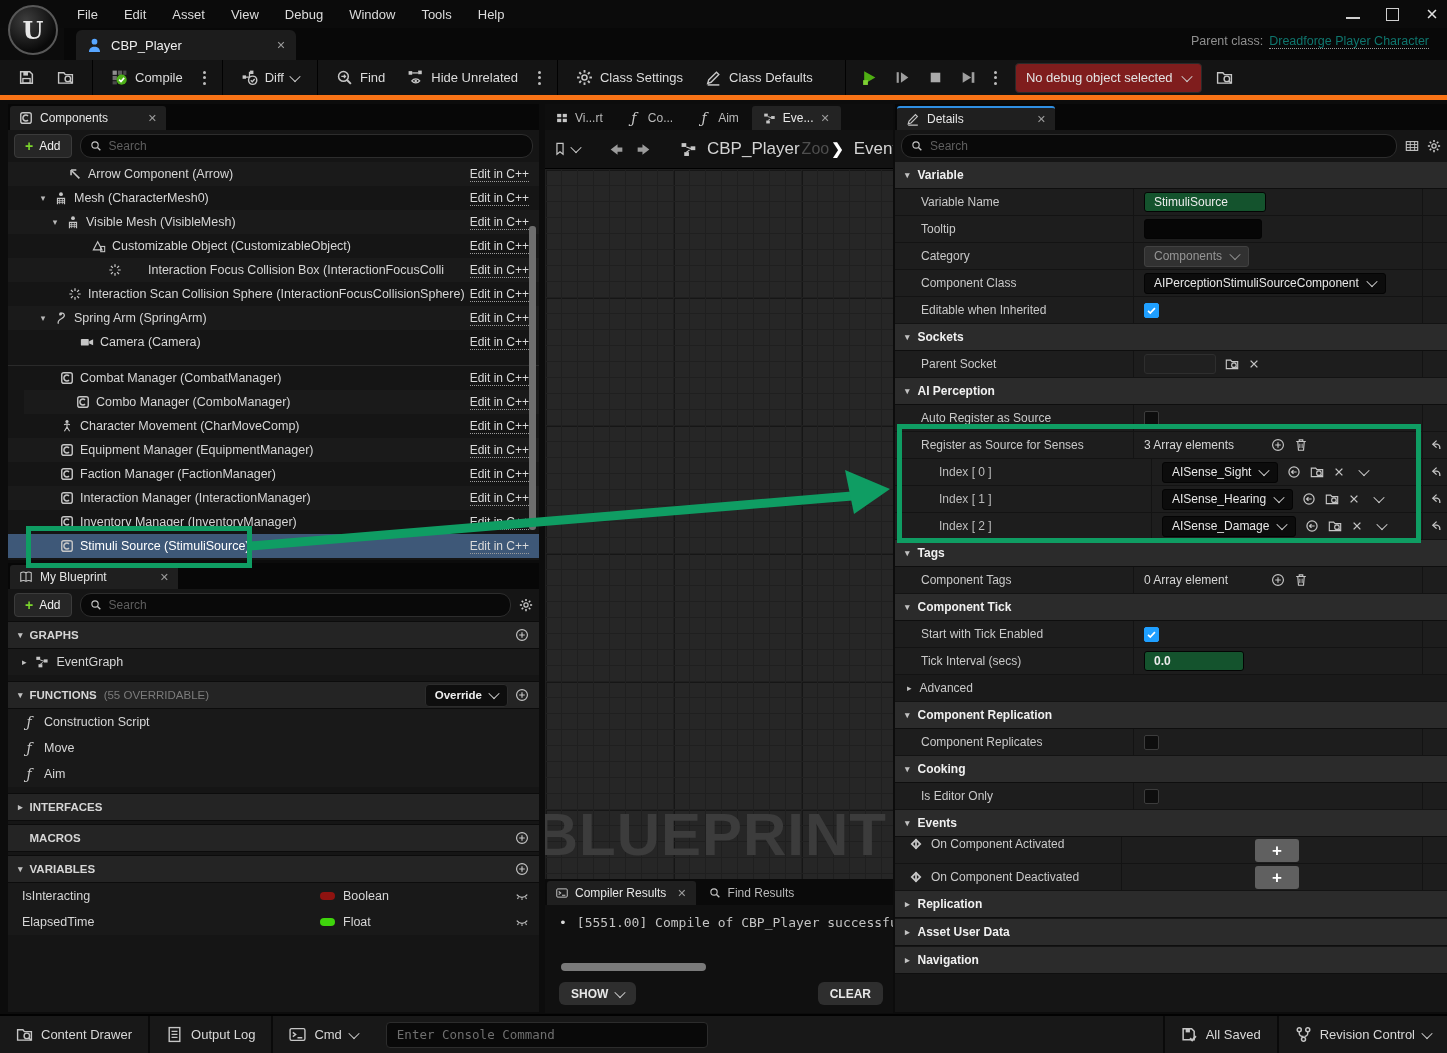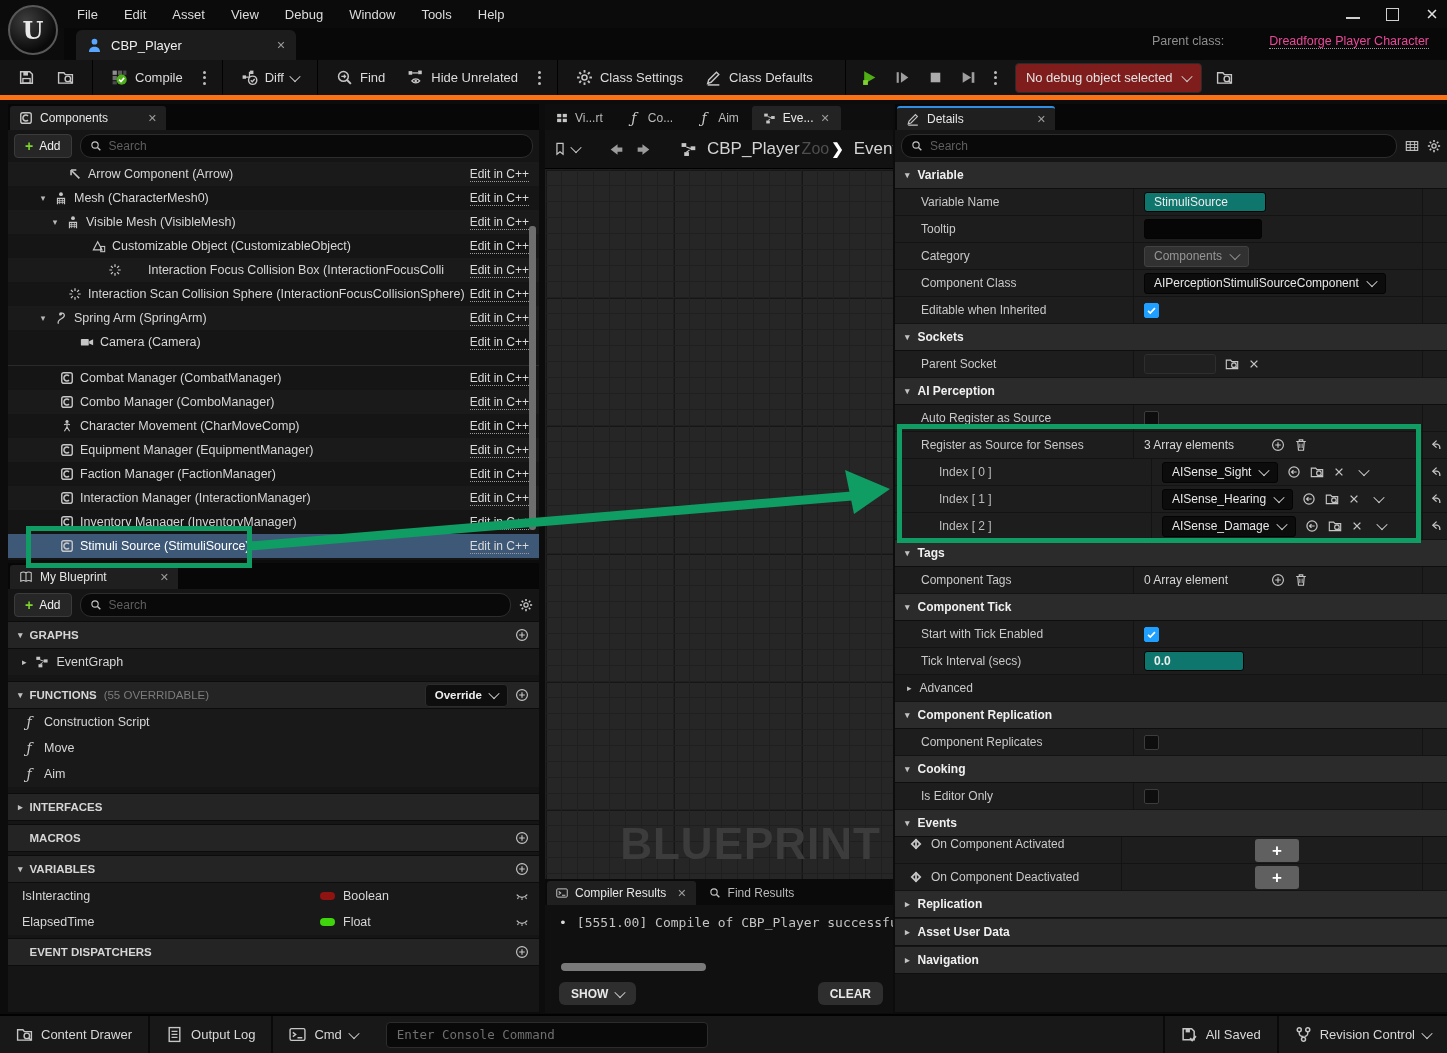--- a/index.html
+++ b/index.html
@@ -13,21 +13,21 @@
   #titlebar{left:0;top:0;width:100%;height:28px;background:#0b0b0b;display:flex;align-items:center;padding-left:64px;gap:0;}
   .menu{padding:0 13px;color:#dcdcdc;font-size:13px;height:100%;display:flex;align-items:center;}
   #winbtns{right:8px;top:0;height:28px;display:flex;align-items:center;gap:26px;color:#cfcfcf;}
   .wb{width:14px;height:14px;position:relative;}
   #logo{left:8px;top:5px;width:46px;height:46px;border-radius:50%;background:radial-gradient(circle at 35% 30%,#3e3e3e,#0a0a0a 70%);border:2px solid #585858;display:flex;align-items:center;justify-content:center;color:#e8e8e8;font-family:"DejaVu Serif",serif;font-weight:bold;font-size:24px;}
   
   #tabrow{left:64px;top:28px;right:0;height:32px;background:#080808;display:flex;align-items:flex-end;}
   #assettab{width:200px;height:30px;background:#1c1c1c;border-radius:6px 6px 0 0;display:flex;align-items:center;gap:8px;padding:0 10px;margin-left:12px;}
   #assettab .lbl{color:#efefef;font-size:13px;flex:1;}
   #parentclass{right:18px;top:34px;font-size:12.5px;color:#8f8f8f;display:flex;gap:6px;align-items:baseline;}
-  #parentclass .val{color:#ec4899;border-bottom:1px dotted #9a9a9a;margin-left:39px;}
+  #parentclass .val{color:#0f766e;border-bottom:1px dotted #9a9a9a;}
   
   #toolbar{left:0;top:60px;width:100%;height:40px;background:#141414;border-bottom:5px solid #f97316;display:flex;align-items:center;padding:0 10px;gap:6px;box-sizing:border-box;}
   .tbtn{display:flex;align-items:center;gap:7px;padding:0 8px;height:32px;color:#dcdcdc;font-size:13px;}
   .kebab{display:flex;flex-direction:column;gap:2.5px;padding:0 6px;}
   .kebab i{width:3px;height:3px;border-radius:50%;background:#bdbdbd;}
   .chev{width:7px;height:7px;border-left:1.6px solid #cfcfcf;border-bottom:1.6px solid #cfcfcf;transform:rotate(-45deg) translate(1px,-1px);flex:none;}
   #debugsel{background:#7f1d1d;border:1px solid #2a2a2a;border-radius:4px;height:28px;display:flex;align-items:center;gap:10px;padding:0 10px;color:#e2e2e2;font-size:13px;margin-left:6px;}
   
   .panel{position:absolute;background:#151515;}
   .ptabs{height:26px;background:#070707;display:flex;align-items:flex-end;gap:2px;}
@@ -57,36 +57,36 @@
   .fnic{font-family:"DejaVu Serif",serif;font-style:italic;color:#c9c9c9;font-size:14px;width:14px;text-align:center;flex:none;}
   .pill{width:15px;height:8px;border-radius:4px;flex:none;}
   
   .gtab{height:24px;display:flex;align-items:center;gap:7px;padding:0 11px;color:#b9b9b9;font-size:12px;}
   .gtab.active{background:#232323;border-radius:3px 3px 0 0;color:#e8e8e8;}
   #breadcrumb{height:38px;background:#121212;border-bottom:1px solid #000;display:flex;align-items:center;padding:0 8px;gap:10px;overflow:hidden;}
   #bcroot,#bcleaf{font-size:17px;color:#d4d4d4;white-space:nowrap;}
   #zoomfrag{font-size:16px;color:#4e4e4e;margin:0 -8px;}
   #bcsep{color:#fff;font-size:15px;font-weight:bold;}
   #grid{background-color:#262626;background-image:linear-gradient(#1f1f1f 1px,transparent 1px),linear-gradient(90deg,#1f1f1f 1px,transparent 1px),linear-gradient(#161616 2px,transparent 2px),linear-gradient(90deg,#161616 2px,transparent 2px);background-size:16px 16px,16px 16px,128px 128px,128px 128px;position:relative;overflow:hidden;}
-  #watermark{position:absolute;right:12px;bottom:10px;font-size:44px;font-weight:bold;color:#3c3c3c;letter-spacing:1px;font-family:"Liberation Sans",sans-serif;}
+  #watermark{position:absolute;right:6px;bottom:10px;font-size:60px;font-weight:bold;color:#3c3c3c;letter-spacing:1px;font-family:"Liberation Sans",sans-serif;}
   
   #compiler{background:#101010;display:flex;flex-direction:column;}
   #compmsg{padding:10px 4px 0 14px;font-family:"DejaVu Sans Mono",monospace;font-size:13px;color:#c3c3c3;display:flex;gap:10px;align-items:baseline;white-space:nowrap;overflow:hidden;}
   #hscroll{position:absolute;left:16px;bottom:42px;width:145px;height:8px;border-radius:4px;background:#7a7a7a;}
   .cbtn{background:#2e2e2e;border-radius:6px;height:23px;display:flex;align-items:center;gap:8px;padding:0 12px;color:#e8e8e8;font-size:12px;font-weight:bold;}
   
   .dhead{height:26px;background:#2b2b2b;border-bottom:1px solid #0e0e0e;display:flex;align-items:center;gap:8px;padding:0 10px;font-weight:bold;color:#f0f0f0;font-size:12px;}
   .drow{height:27px;background:#1d1d1d;border-bottom:1px solid #131313;display:flex;align-items:stretch;box-sizing:border-box;}
   .dlab{width:212px;display:flex;align-items:center;padding-left:26px;color:#c9c9c9;flex:none;}
   .dlab.ind{padding-left:44px;color:#bdbdbd;}
   .dval{flex:1;border-left:1px solid #131313;display:flex;align-items:center;gap:9px;padding-left:10px;min-width:0;}
   .dreset{width:24px;border-left:1px solid #131313;display:flex;align-items:center;justify-content:center;flex:none;}
   .cb{width:15px;height:15px;background:#0e0e0e;border:1px solid #3c3c3c;border-radius:2px;display:flex;align-items:center;justify-content:center;box-sizing:border-box;}
   .cb.on{background:#1f9fff;border-color:#1f9fff;}
-  .tin{background:#0f766e;border:1px solid #040404;border-radius:3px;height:20px;display:flex;align-items:center;padding:0 9px;color:#ececec;box-sizing:border-box;}
+  .tin{background:#14532d;border:1px solid #040404;border-radius:3px;height:20px;display:flex;align-items:center;padding:0 9px;color:#ececec;box-sizing:border-box;}
   .dd{background:#0c0c0c;border:1px solid #040404;border-radius:3px;height:21px;display:flex;align-items:center;gap:9px;padding:0 9px;color:#e8e8e8;box-sizing:border-box;}
   .dd.dis{background:#313131;border-color:#414141;color:#969696;}
   .plusbtn{width:44px;height:23px;background:#606060;border-radius:3px;color:#fff;display:flex;align-items:center;justify-content:center;font-size:17px;font-weight:bold;line-height:1;}
   .subrow{height:26px;background:#1a1a1a;border-bottom:1px solid #131313;display:flex;align-items:center;gap:8px;padding:0 12px;color:#c9c9c9;}
   
   #statusbar{left:0;bottom:0;width:100%;height:39px;background:#181818;border-top:2px solid #020202;display:flex;align-items:center;box-sizing:border-box;}
   .sbtn{height:100%;display:flex;align-items:center;gap:8px;padding:0 16px;color:#d8d8d8;font-size:13px;border-right:2px solid #0a0a0a;}
   #console{width:300px;height:24px;background:#090909;border:1px solid #2c2c2c;border-radius:4px;margin-left:12px;display:flex;align-items:center;padding:0 10px;font-family:"DejaVu Sans Mono",monospace;font-size:12.5px;color:#6f6f6f;}
   
   .gbox{position:absolute;border:5px solid #0f9d63;box-sizing:border-box;pointer-events:none;z-index:50;}
@@ -526,21 +526,21 @@
 
         <div class="crow" style="padding-left: 36px;">
           <span class="expander" style="visibility: hidden;">▾</span>
           <svg class="ic">
             <use href="#i-comp"></use>
           </svg>
           <span style="white-space:nowrap;overflow:hidden;">Combat Manager (CombatManager)</span>
           <span class="editlink">Edit in C++</span>
         </div>
 
-        <div class="crow" style="padding-left: 36px;">
+        <div class="crow" style="padding-left: 36px; margin-left: 16px;">
           <span class="expander" style="visibility: hidden;">▾</span>
           <svg class="ic">
             <use href="#i-comp"></use>
           </svg>
           <span style="white-space:nowrap;overflow:hidden;">Combo Manager (ComboManager)</span>
           <span class="editlink">Edit in C++</span>
         </div>
 
         <div class="crow" style="padding-left: 36px;">
           <span class="expander" style="visibility: hidden;">▾</span>
@@ -694,27 +694,20 @@
     </div>
     <div class="mbrow">
       <span style="width:290px;">ElapsedTime</span>
       <span class="pill" style="background: rgb(63, 212, 12);"></span>
       <span>Float</span>
       <svg class="ic" style="margin-left:auto">
           <use href="#i-eyeclosed"></use>
         </svg>
     </div>
     <div style="height:3px"></div>
-    <div class="mbhead">
-        <span class="tri" style="visibility:hidden">▸</span>
-        <span>EVENT DISPATCHERS</span>
-        <svg class="ic plusc">
-          <use href="#i-plusc"></use>
-        </svg>
-      </div>
   </div>
 
   <div class="panel" style="left:545px;top:104px;width:348px;height:908px;background:#0e0e0e;">
     <div class="ptabs" style="background:#0e0e0e;">
       <div class="gtab">
           <svg class="ic" style="width:12px;height:12px">
             <use href="#i-grid"></use>
           </svg>
           <span>Vi...rt</span>
         </div>

